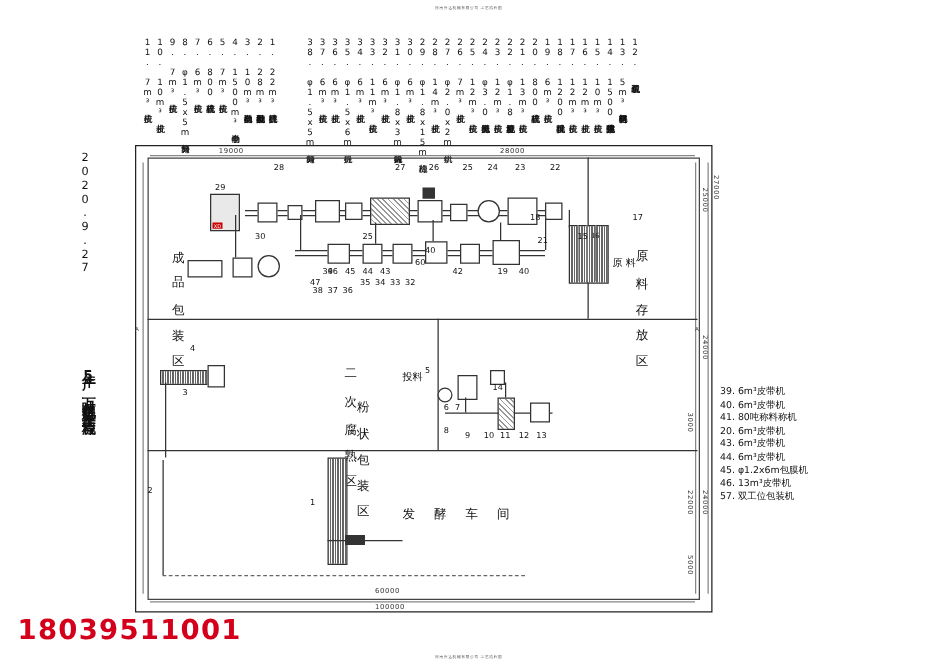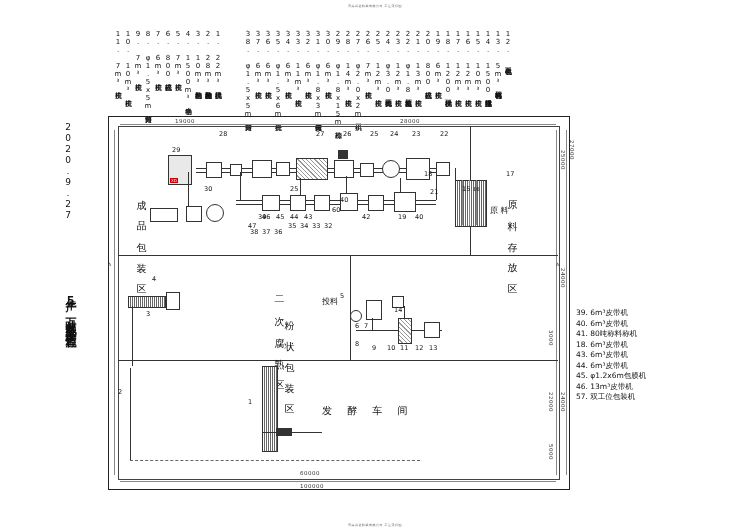--- a/index.html
+++ b/index.html
@@ -93,20 +93,21 @@
   .redtag{position:absolute;background:#c00;color:#fff;font-size:4px;padding:0 1px;}
 </style>
 </head>
 <body>
 
 <div class="sheet">
 
   <div class="microtop">河南兴达机械有限公司 工艺流程图</div>
   <div class="microbot">河南兴达机械有限公司 工艺流程图</div>
 
+  <div class="phone">18039511001</div>
 
   <div class="vlist legend-a">
     <div class="vitem">1. 22m³卧式搅拌机</div>
     <div class="vitem">2. 28m³自动翻抛发酵机</div>
     <div class="vitem">3. 10m³自动翻抛机</div>
     <div class="vitem">4. 1500m³半自动仓</div>
     <div class="vitem">5. 7m³皮带机</div>
     <div class="vitem">6. 800立式粉碎机</div>
     <div class="vitem">7. 6m³皮带机</div>
     <div class="vitem">8. φ1.5x5m滚筒分料</div>
@@ -142,21 +143,21 @@
     <div class="vitem">35. φ1.5x6m提升机</div>
     <div class="vitem">36. 6m³皮带机</div>
     <div class="vitem">37. 6m³皮带机</div>
     <div class="vitem">38. φ1.5x5m滚筒分料</div>
   </div>
 
   <div class="legend-right">
     <div>39. 6m³皮带机</div>
     <div>40. 6m³皮带机</div>
     <div>41. 80吨称料称机</div>
-    <div>18. 6m³皮带机</div>
+    <div>20. 6m³皮带机</div>
     <div>43. 6m³皮带机</div>
     <div>44. 6m³皮带机</div>
     <div>45. φ1.2x6m包膜机</div>
     <div>46. 13m³皮带机</div>
     <div>57. 双工位包装机</div>
   </div>
 
   <div class="title-v" style="left:62px;top:290px;">年产5万吨有机肥生产工艺流程</div>
   <div class="date-v" style="left:63px;top:122px;">2020.9.27</div>
 

